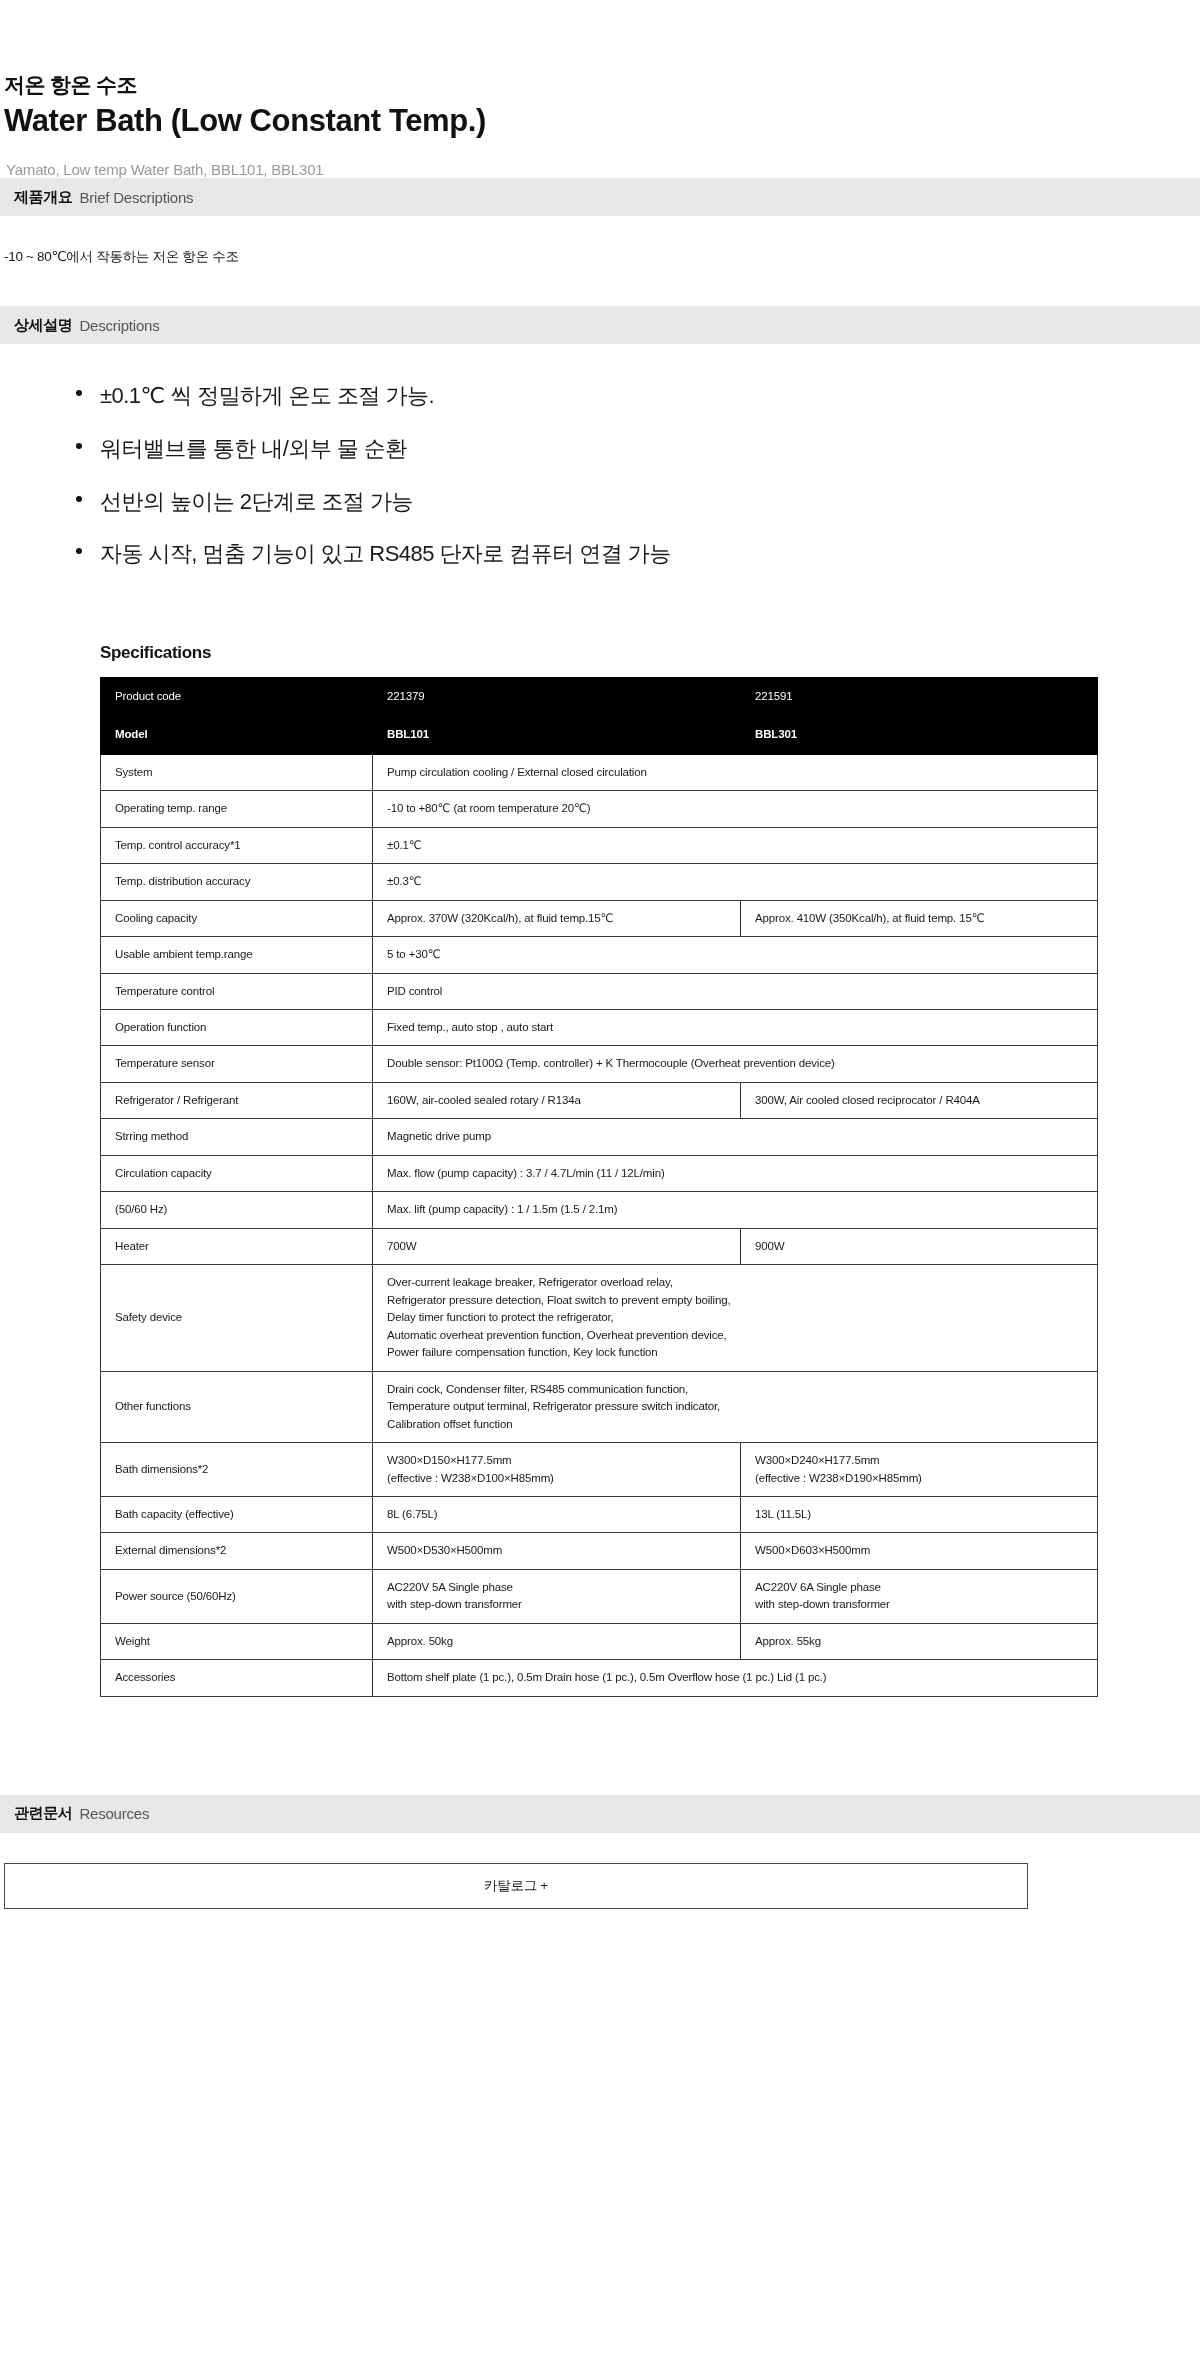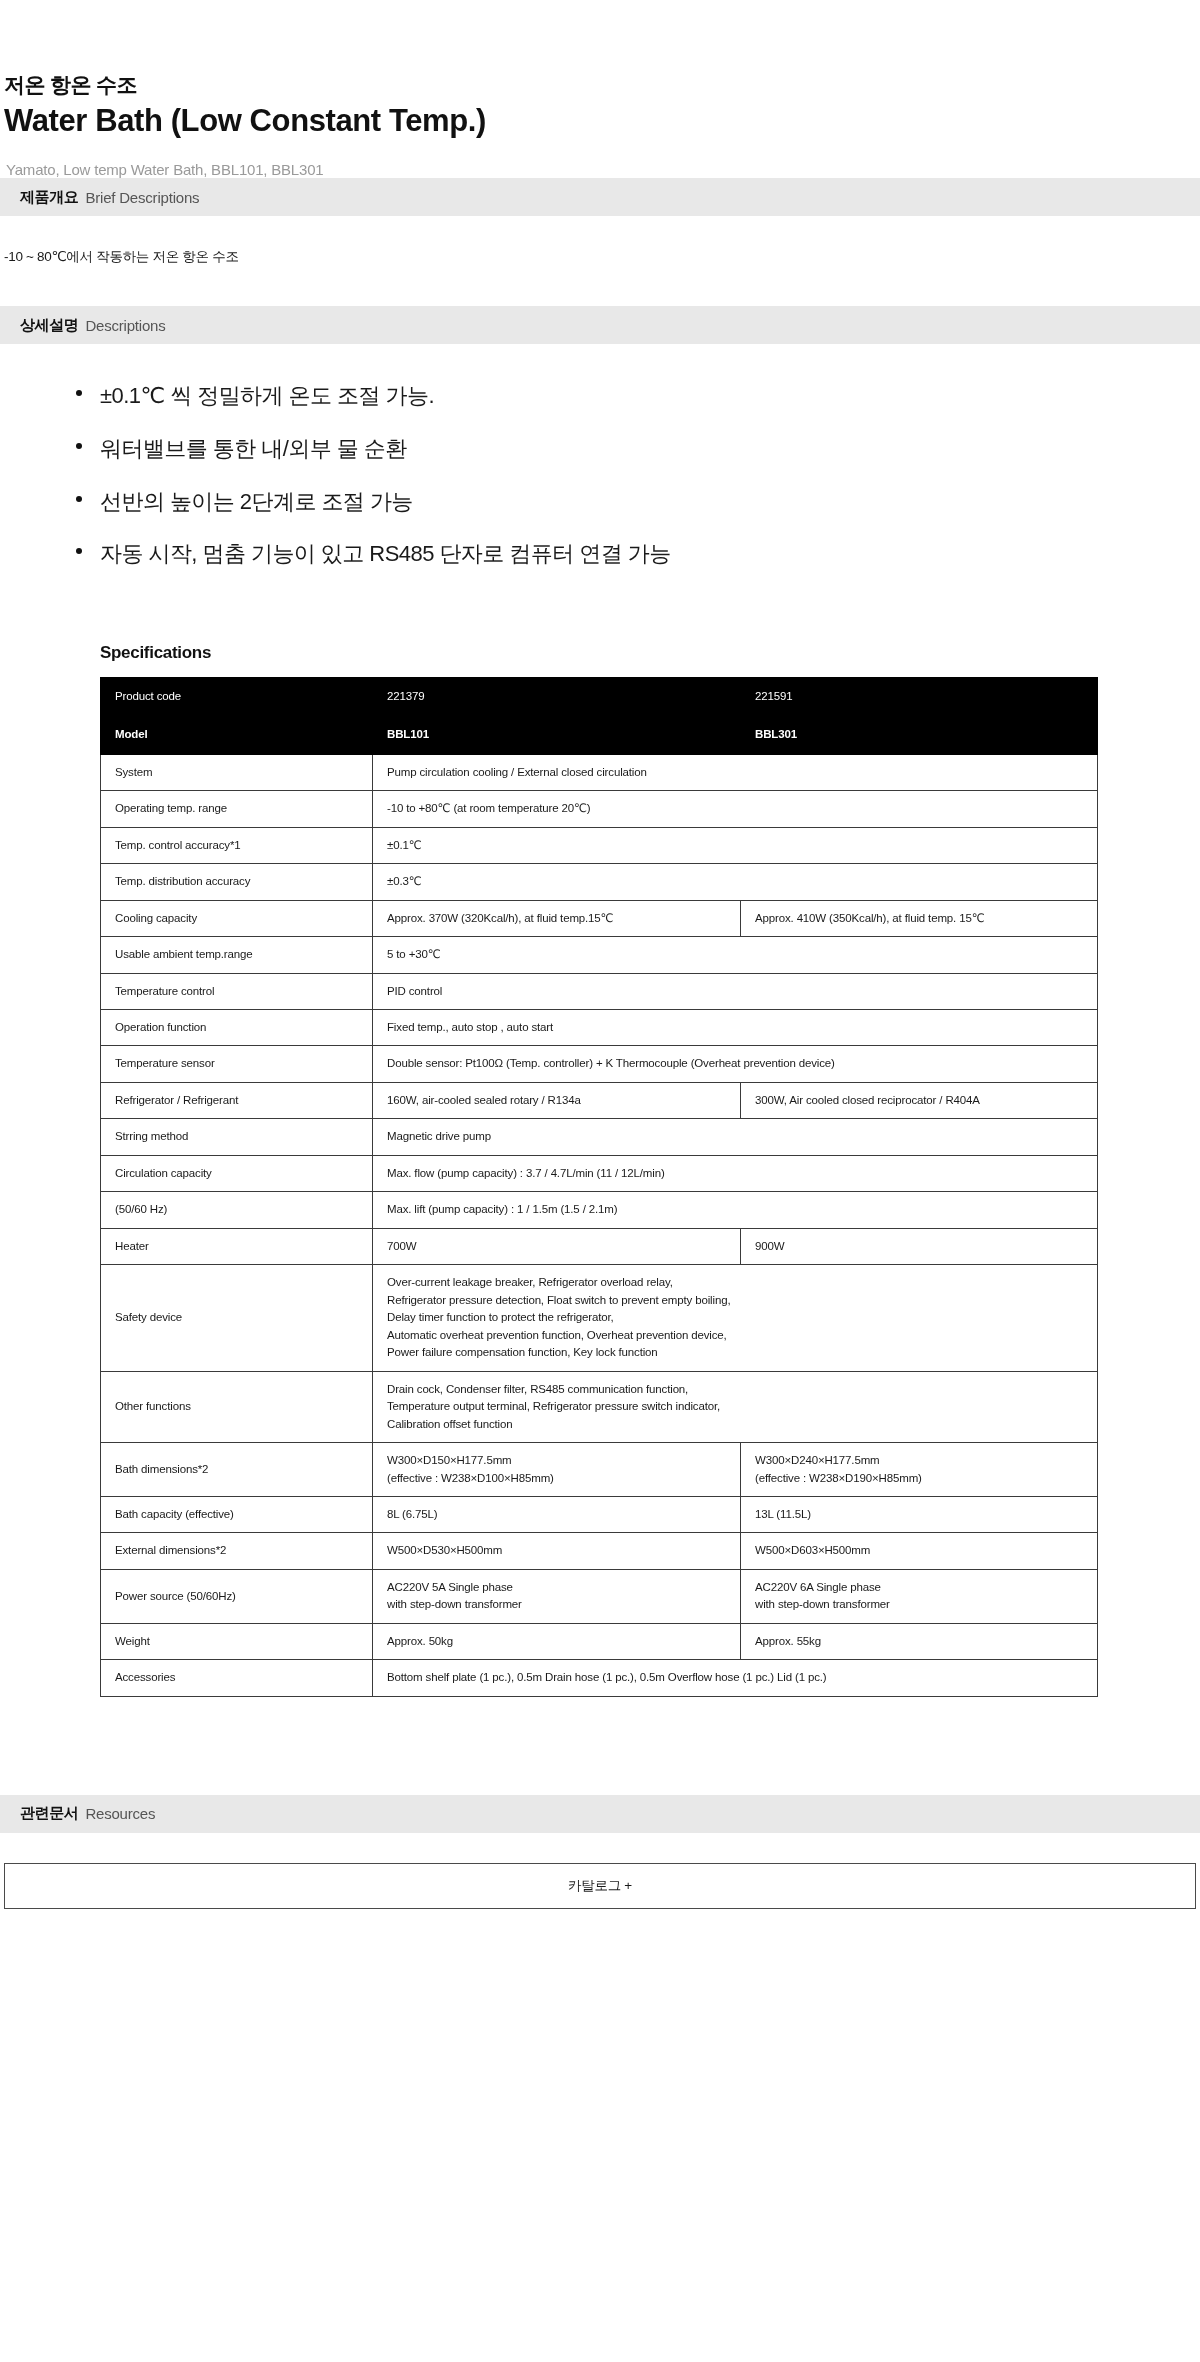--- a/index.html
+++ b/index.html
@@ -50,21 +50,21 @@
     margin: 22px 0 0 2px;
   }
 
   
   .section-bar {
     background: #e8e8e8;
     width: 1200px;
     height: 38px;
     display: flex;
     align-items: center;
-    padding-left: 20px;
+    padding-left: 14px;
   }
   .section-bar .ko {
     font-size: 15px;
     font-weight: 700;
     color: #111111;
     letter-spacing: -0.4px;
   }
   .section-bar .en {
     font-size: 15px;
     font-weight: 400;
@@ -152,21 +152,21 @@
     font-weight: 700;
   }
   table.spec td.multi { white-space: pre-line; }
 
   
   .resources-space { height: 98px; }
   .res-btn-wrap {
     padding: 30px 4px 0 4px;
   }
   .res-btn {
-    width: 1192px;
+    width: 1024px;
     height: 46px;
     border: 1px solid #4a4a4a;
     background: #ffffff;
     display: flex;
     align-items: center;
     justify-content: center;
     font-size: 13.5px;
     color: #1a1a1a;
     letter-spacing: -0.3px;
     cursor: pointer;

